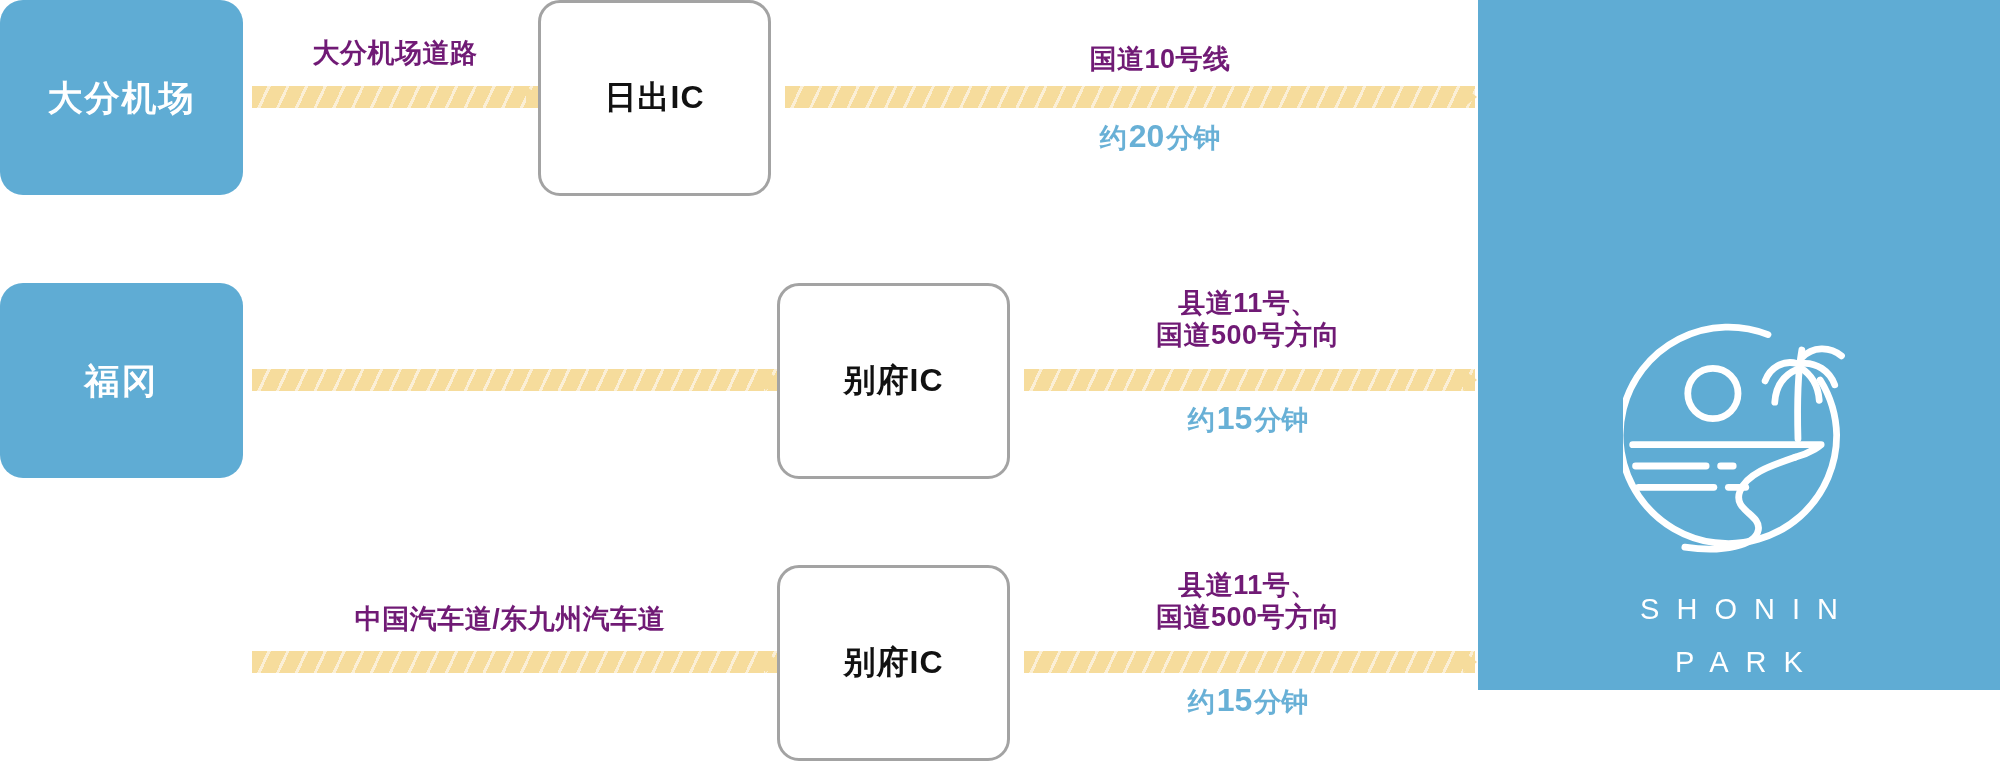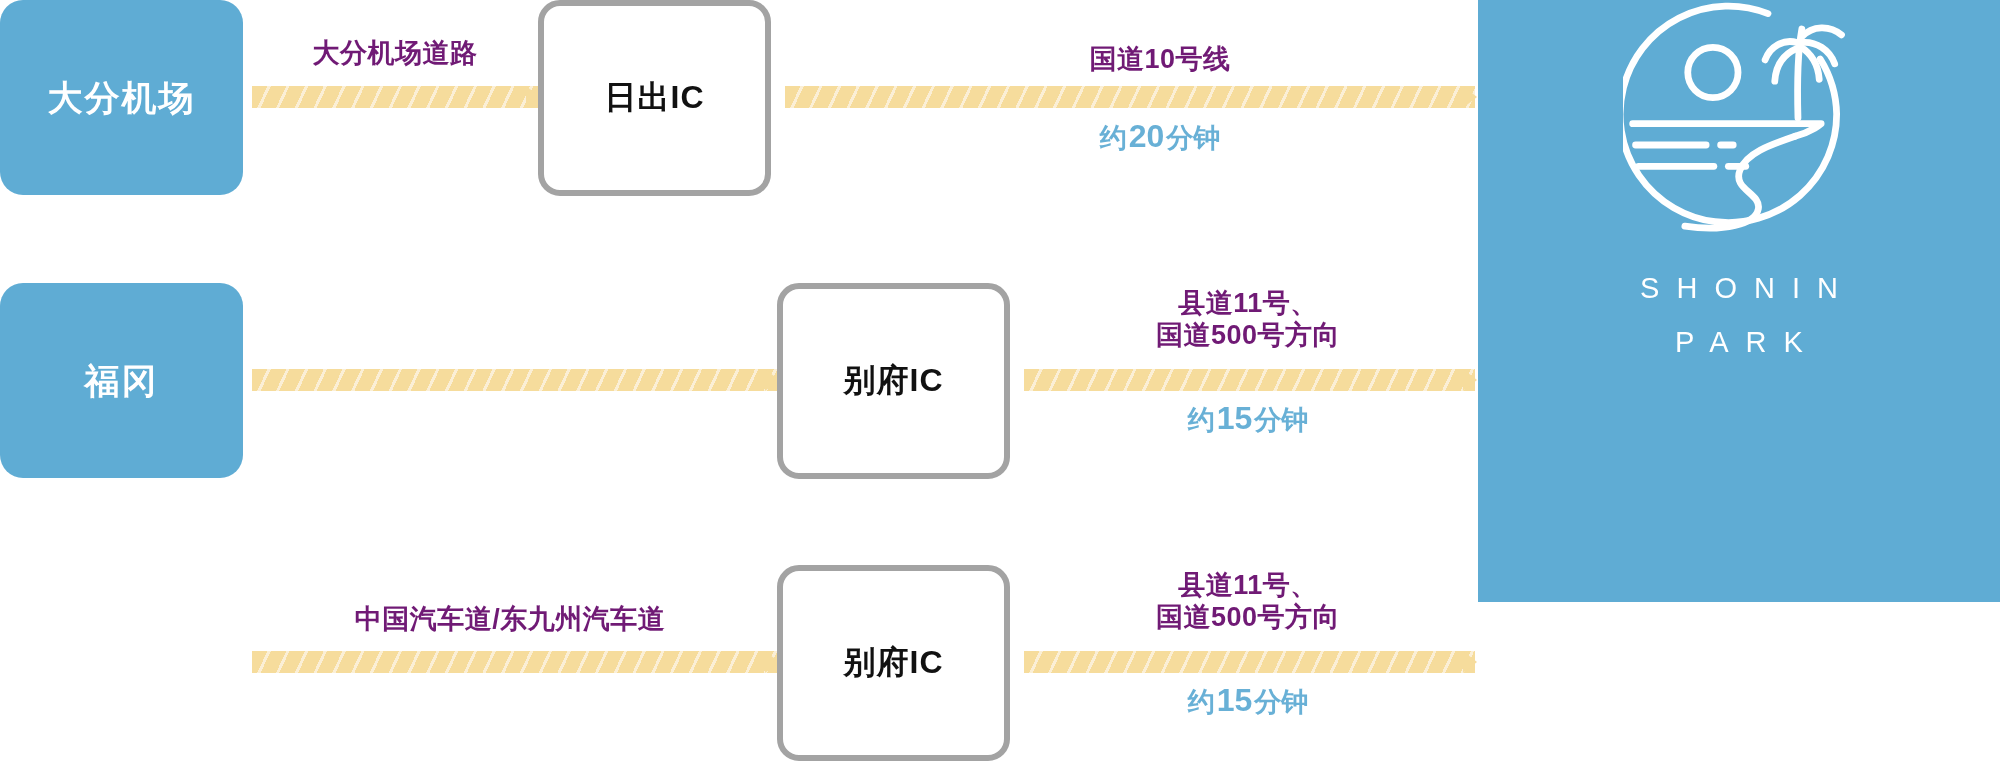--- a/index.html
+++ b/index.html
@@ -39,21 +39,21 @@
     white-space: nowrap;
   }
   #origin-row-0 { top: 0px; }
   #origin-row-1 { top: 283px; }
   #origin-row-2 { top: 565px; }
 
   
   .ic-box {
     position: absolute;
     background: #ffffff;
-    border: 6px solid #a3a3a3;
+    border: 3px solid #a3a3a3;
     border-radius: 22px;
     display: flex;
     align-items: center;
     justify-content: center;
   }
   .ic-label {
     color: #111111;
     font-size: 32px;
     font-weight: 700;
     letter-spacing: 1px;
@@ -141,26 +141,26 @@
   #duration-r0 { left: 1160px; top: 120px; }
   #duration-r1 { left: 1248px; top: 402px; }
   #duration-r2 { left: 1248px; top: 684px; }
 
   
   #destination-panel {
     position: absolute;
     left: 1478px;
     top: 0;
     width: 522px;
-    height: 602px;
+    height: 690px;
     background: #5FACD4;
     display: flex;
     flex-direction: column;
     align-items: center;
-    justify-content: flex-start;
+    justify-content: flex-end;
   }
   #destination-logo-mark { width: 232px; height: 232px; display: block; }
   #destination-wordmark {
     margin-top: 30px;
     text-align: center;
     color: #ffffff;
   }
   .wordmark-line {
     font-size: 29px;
     font-weight: 400;

